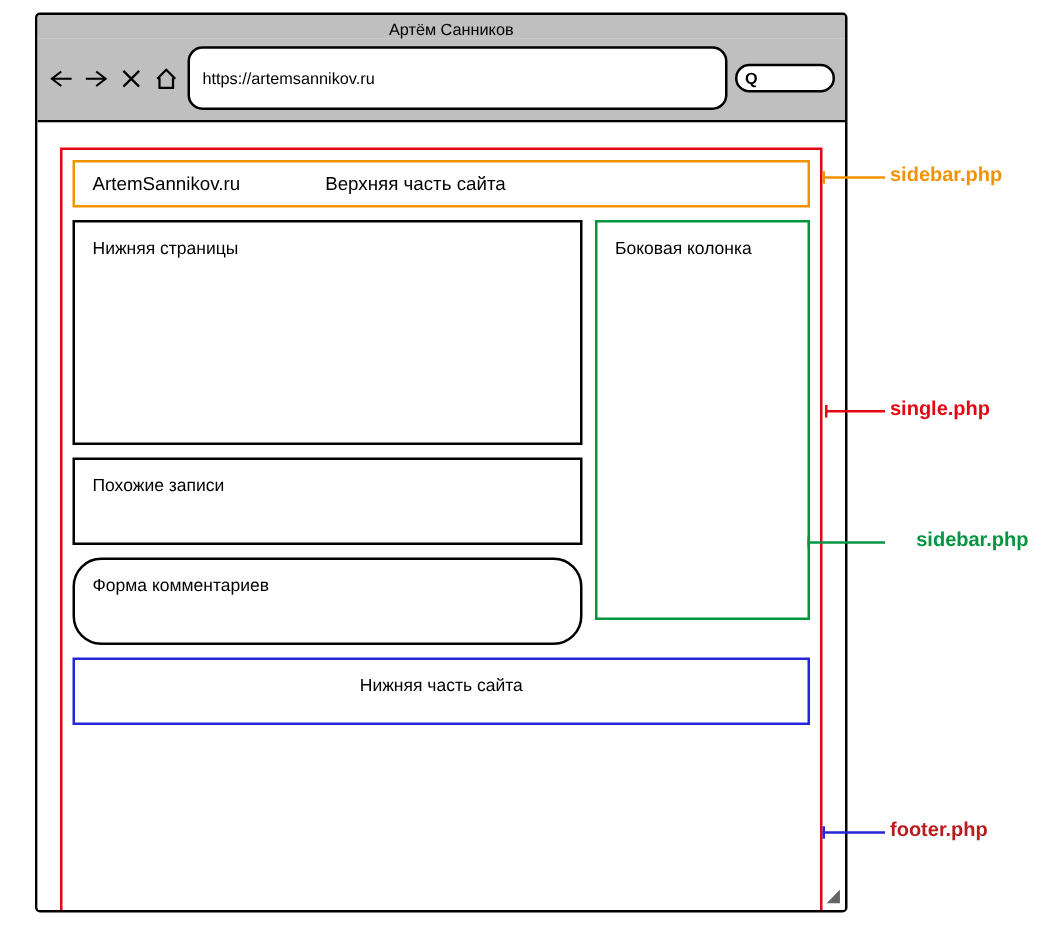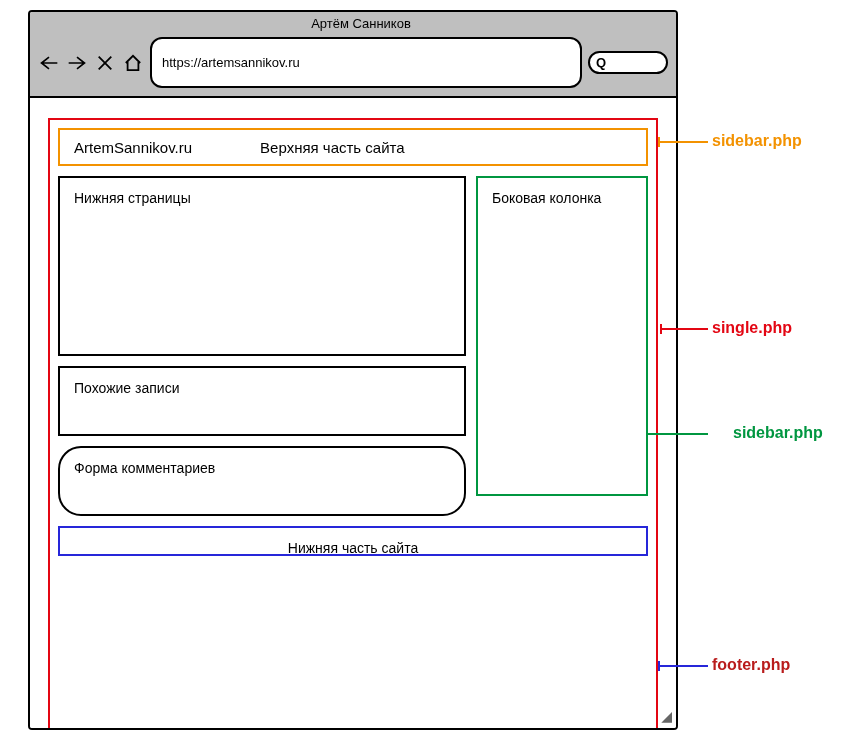--- a/index.html
+++ b/index.html
@@ -120,21 +120,21 @@
       height: 320px;
       padding: 12px 14px;
       font-size: 14px;
     }
     .footer-box {
       margin-top: 10px;
       border: 2px solid #2626d9; 
       padding: 12px;
       text-align: center;
       font-size: 14px;
-      height: 30px;
+      height: 54px;
     }
     
     .grip {
       position: absolute;
       right: 4px;
       bottom: 4px;
       font-size: 14px;
       color: #666;
       transform: rotate(0deg);
     }

